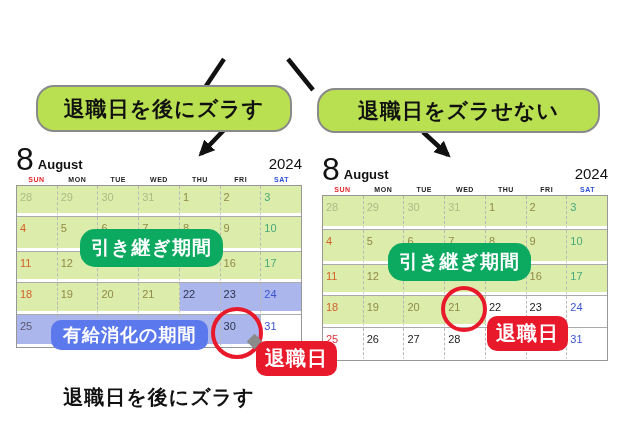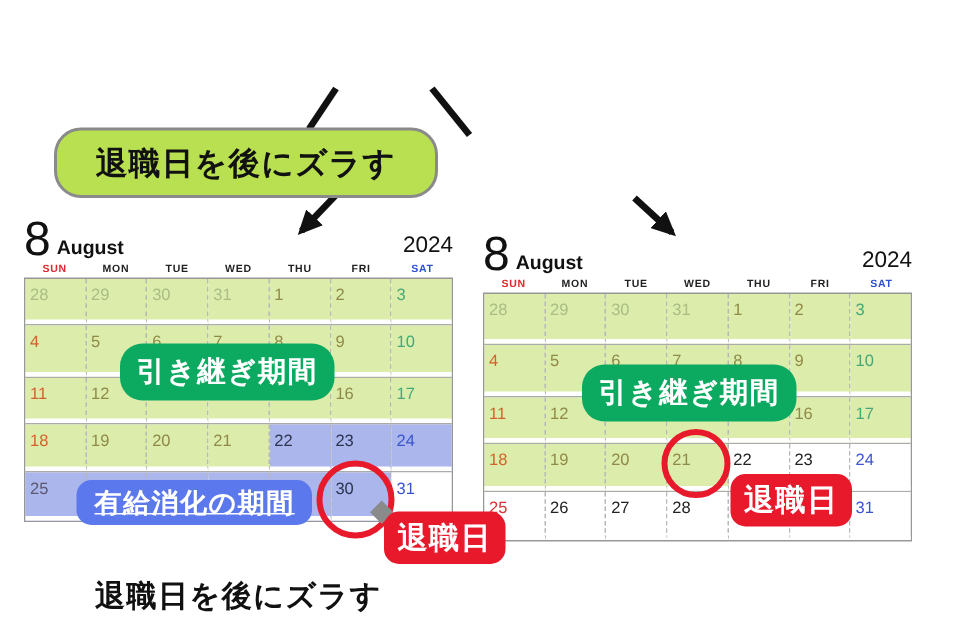--- a/index.html
+++ b/index.html
@@ -34,21 +34,21 @@
             padding:1px 0 0 3px;}
   .cal-cell:last-child{border-right:none;}
   .dn{font-size:11px;line-height:12px;}
   
   .badge{position:absolute;color:#fff;font-weight:bold;white-space:nowrap;z-index:4;}
   .badge-green{font-size:19px;padding:6px 11px;border-radius:15px;letter-spacing:1px;}
   .badge-blue{font-size:18px;padding:3px 12px;border-radius:10px;letter-spacing:1px;}
   .badge-red{font-size:20px;padding:4px 9px;border-radius:10px;letter-spacing:1px;}
   .b-handover-l{left:80px;top:229px;}
   .b-handover-r{left:388px;top:243px;}
-  .b-paidleave{left:51px;top:320px;text-decoration:underline;}
+  .b-paidleave{left:51px;top:320px;}
   .b-retire-l{left:256px;top:341px;}
   .b-retire-r{left:487px;top:316px;}
   .circle{position:absolute;border-radius:50%;box-sizing:border-box;z-index:2;background:transparent;}
   .circle-l{left:211px;top:307px;width:52px;height:52px;border:4px solid;}
   .circle-r{left:441px;top:286px;width:46px;height:46px;border:4px solid;}
   .tail{position:absolute;left:249px;top:336px;width:11px;height:11px;background:#8a8a8a;
         transform:rotate(45deg);z-index:4;}
   .caption{position:absolute;width:286px;text-align:center;font-size:20px;font-weight:bold;color:#111;
            z-index:1;letter-spacing:1px;}
   .cap-left{left:16px;top:384px;}
@@ -69,20 +69,23 @@
     <line x1="288" y1="59" x2="313" y2="90" stroke-width="4.5" stroke="#111111"></line>
     <line x1="224" y1="130" x2="201" y2="154" stroke-width="4.5" marker-end="url(#ah)" stroke="#111111"></line>
     <line x1="423" y1="132" x2="448" y2="155" stroke-width="4.5" marker-end="url(#ah)" stroke="#111111"></line>
   </svg>
 
 
   <div class="opt-box opt-left" style="background: rgb(185, 224, 80);">
     <span>退職日を後にズラす</span>
   </div>
 
+  <div class="opt-box opt-right" style="background: rgb(185, 224, 80);">
+    <span>退職日をズラせない</span>
+  </div>
 
   <div class="calendar cal-left">
     <div class="cal-head">
       <span class="cal-big">8</span>
       <span class="cal-mon">August</span>
       <span class="cal-yr">2024</span>
     </div>
     <div class="wk-row">
         <span class="wk" style="color: rgb(224, 38, 44);">SUN</span>
         <span class="wk" style="color: rgb(34, 34, 34);">MON</span>

